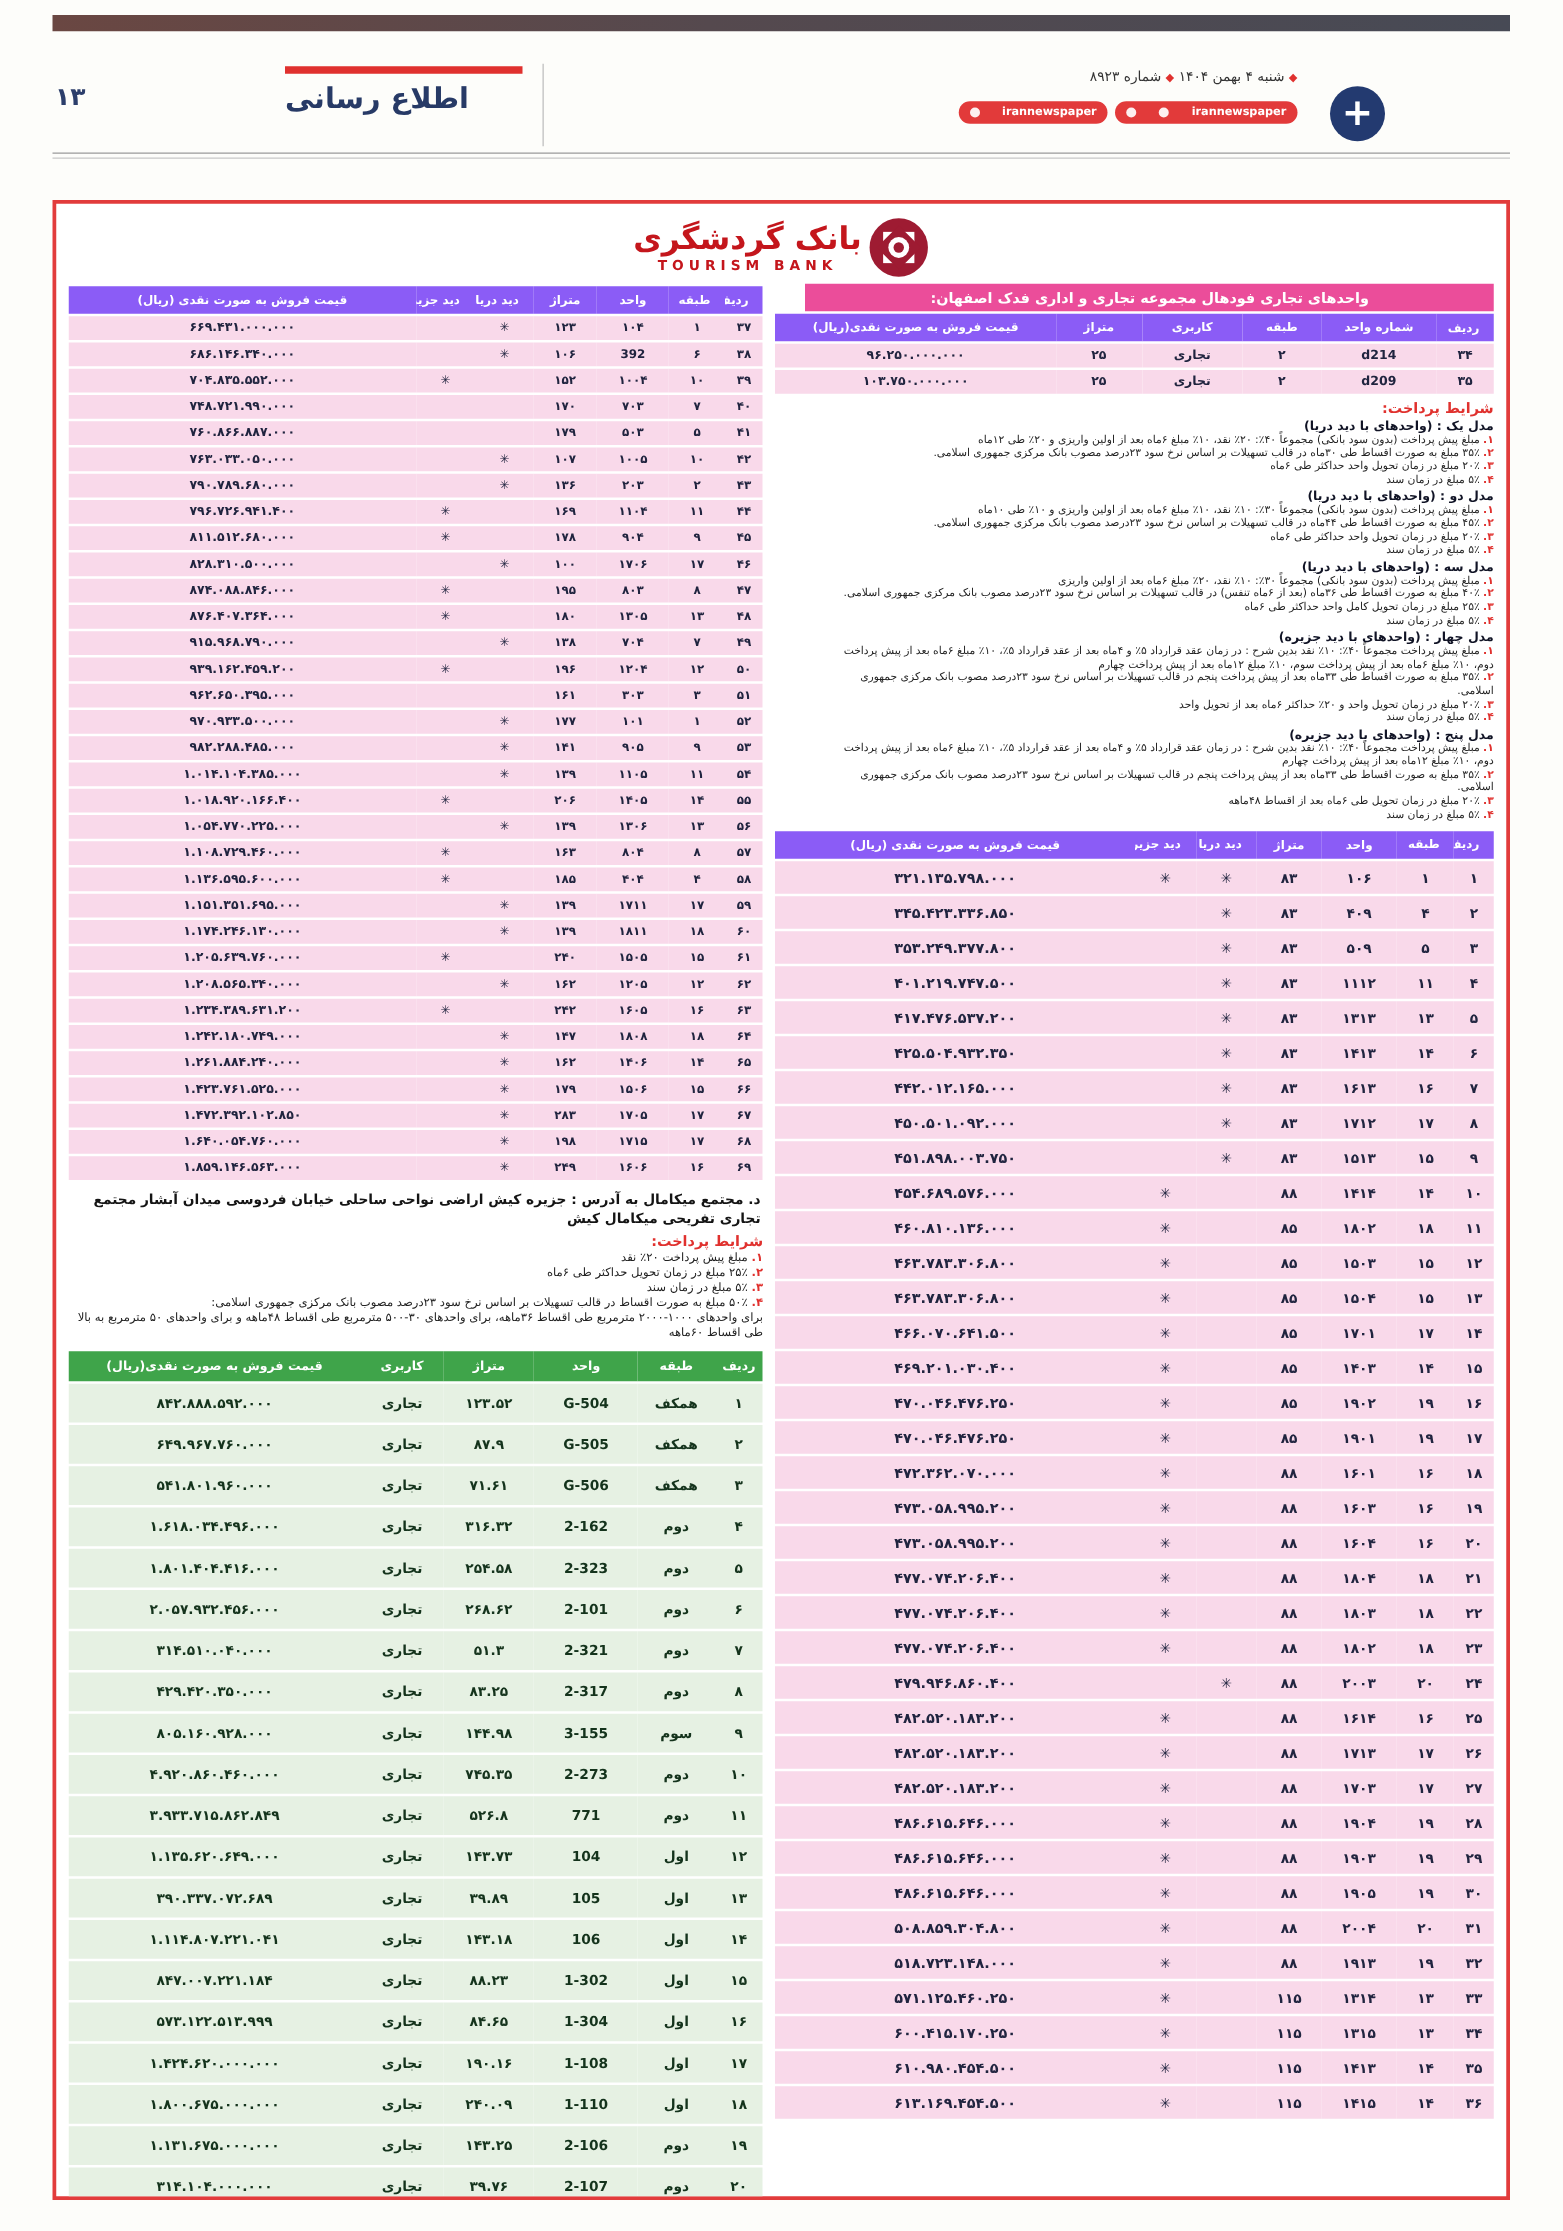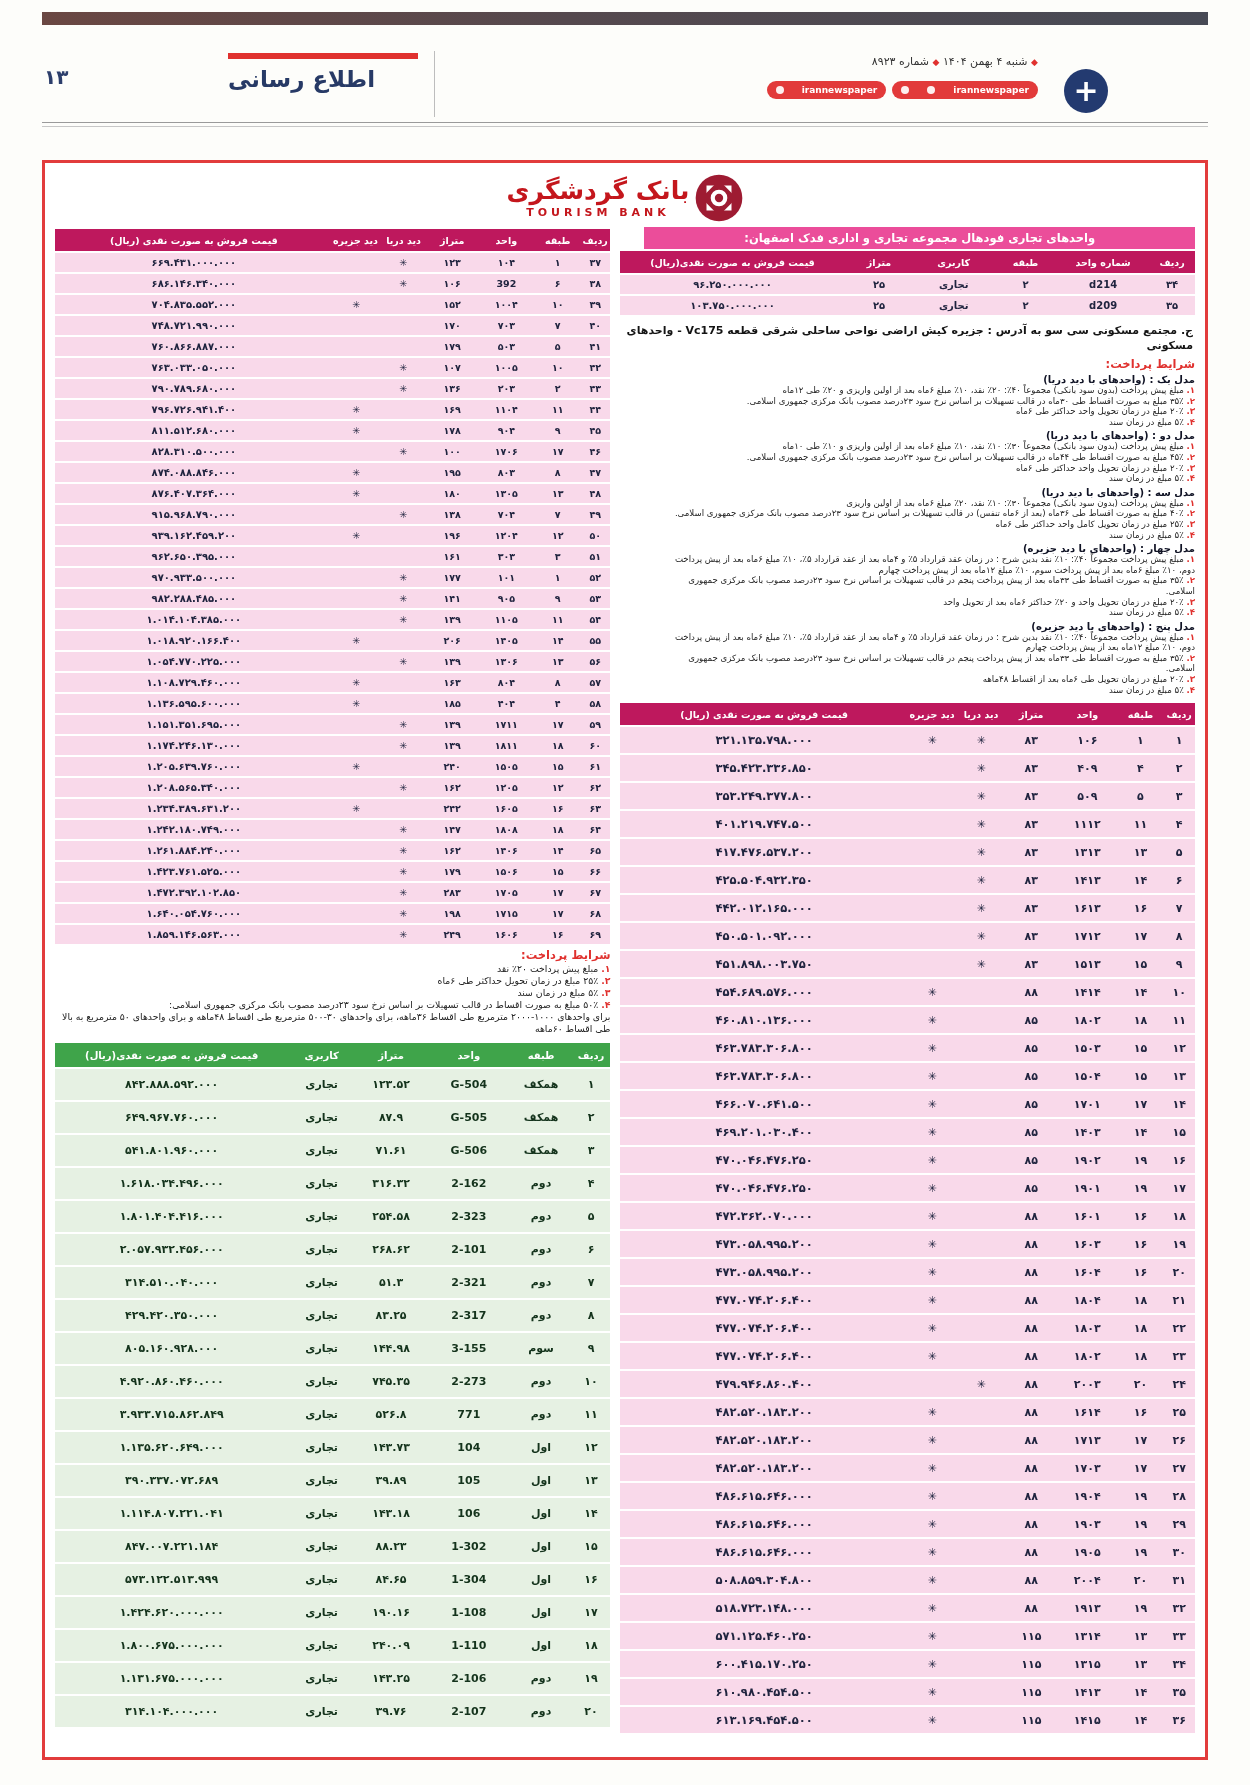--- a/index.html
+++ b/index.html
@@ -33,21 +33,21 @@
   .logo-fa{font-size:25px;font-weight:bold;color:#c4161c;line-height:1;}
   .logo-en{font-size:11px;letter-spacing:4px;color:#c4161c;font-weight:bold;text-align:center;margin-top:3px;}
   .cols{display:flex;gap:10px;align-items:flex-start;}
   .col-a{flex:0 0 50.4%;}
   .col-b{flex:1;}
   
   table{width:100%;border-collapse:separate;border-spacing:0 2px;table-layout:fixed;}
   th,td{text-align:center;vertical-align:middle;overflow:hidden;white-space:nowrap;}
   .tbl-title{background:#eb4d9a;color:#fff;font-size:11.5px;font-weight:bold;height:22px;
     display:flex;align-items:center;justify-content:center;margin-left:24px;}
-  .ptab th{background:#be185d;color:#fff;font-size:9.5px;font-weight:bold;height:22px;padding:0 2px;}
+  .ptab th{background:#8b5cf6;color:#fff;font-size:9.5px;font-weight:bold;height:22px;padding:0 12px;}
   .ptab td{background:#f9d9ea;font-weight:bold;color:#20243f;}
   .ftab td{height:19px;font-size:10px;}
   .rtab td{height:26px;font-size:11px;}
   .rtab td.price{font-size:11.5px;}
   .ltab td{height:19px;font-size:9.5px;}
   .ltab td.price{font-size:10px;}
   .gtab th{background:#3fa44a;color:#fff;font-size:10px;font-weight:bold;height:24px;}
   .gtab td{background:#e6f1e3;font-weight:bold;color:#14331c;height:31px;font-size:11px;}
   .num,.lat{direction:ltr;}
   .snow{color:#44548a;font-size:10px;}
@@ -153,21 +153,20 @@
               <td>۳۵</td>
               <td class="lat">d209</td>
               <td>۲</td>
               <td>تجاری</td>
               <td>۲۵</td>
               <td class="num price">۱۰۳.۷۵۰.۰۰۰.۰۰۰</td>
             </tr>
           </tbody>
       </table>
 
-      <div class="intro">ج. مجتمع مسکونی سی سو به آدرس : جزیره کیش اراضی نواحی ساحلی شرقی قطعه Vc175 - واحدهای مسکونی</div>
 
       <div>
         <div class="terms-title">شرایط پرداخت:</div>
         <div>
 
             <div class="model">
               <div class="model-title">مدل یک : (واحدهای با دید دریا)</div>
               <div class="term-line"><b>۱.</b> <span>مبلغ پیش پرداخت (بدون سود بانکی) مجموعاً ۴۰٪: ۲۰٪ نقد، ۱۰٪ مبلغ ۶ماه بعد از اولین واریزی و ۲۰٪ طی ۱۲ماه</span></div>
               <div class="term-line"><b>۲.</b> <span>۳۵٪ مبلغ به صورت اقساط طی ۳۰ماه در قالب تسهیلات بر اساس نرخ سود ۲۳درصد مصوب بانک مرکزی جمهوری اسلامی.</span></div>
               <div class="term-line"><b>۳.</b> <span>۲۰٪ مبلغ در زمان تحویل واحد حداکثر طی ۶ماه</span></div>
@@ -945,20 +944,21 @@
               <td class="num">۱۶۰۶</td>
               <td>۲۴۹</td>
               <td class="snow">✳</td>
               <td class="snow"></td>
               <td class="num price">۱.۸۵۹.۱۴۶.۵۶۳.۰۰۰</td>
             </tr>
           </tbody>
       </table>
 
       <div class="mic">
+        <div class="intro">د. مجتمع میکامال به آدرس : جزیره کیش اراضی نواحی ساحلی خیابان فردوسی میدان آبشار مجتمع تجاری تفریحی میکامال کیش</div>
         <div class="terms-title">شرایط پرداخت:</div>
         <div>
 
             <div class="term-line"><b>۱.</b> <span>مبلغ پیش پرداخت ۲۰٪ نقد</span></div>
 
             <div class="term-line"><b>۲.</b> <span>۲۵٪ مبلغ در زمان تحویل حداکثر طی ۶ماه</span></div>
 
             <div class="term-line"><b>۳.</b> <span>۵٪ مبلغ در زمان سند</span></div>
 
             <div class="term-line"><b>۴.</b> <span>۵۰٪ مبلغ به صورت اقساط در قالب تسهیلات بر اساس نرخ سود ۲۳درصد مصوب بانک مرکزی جمهوری اسلامی:</span></div>

